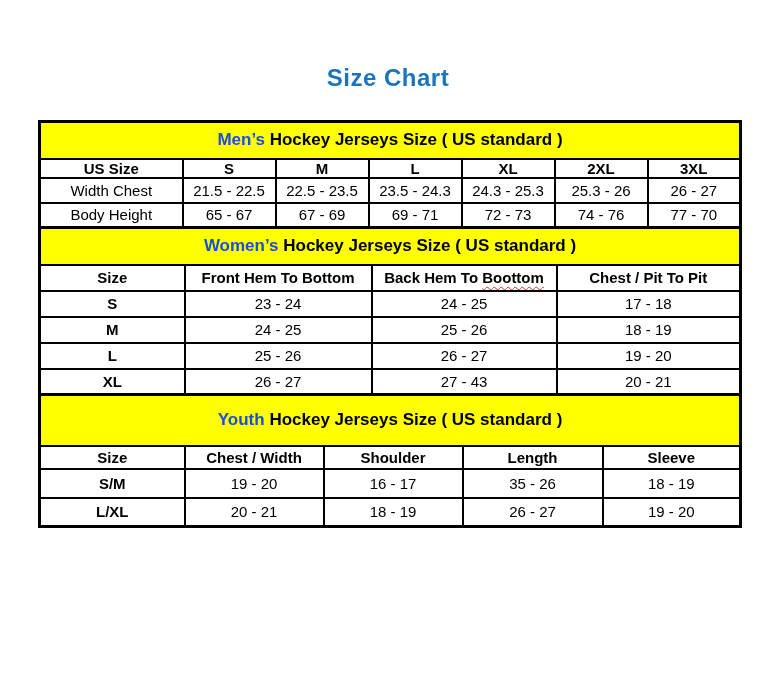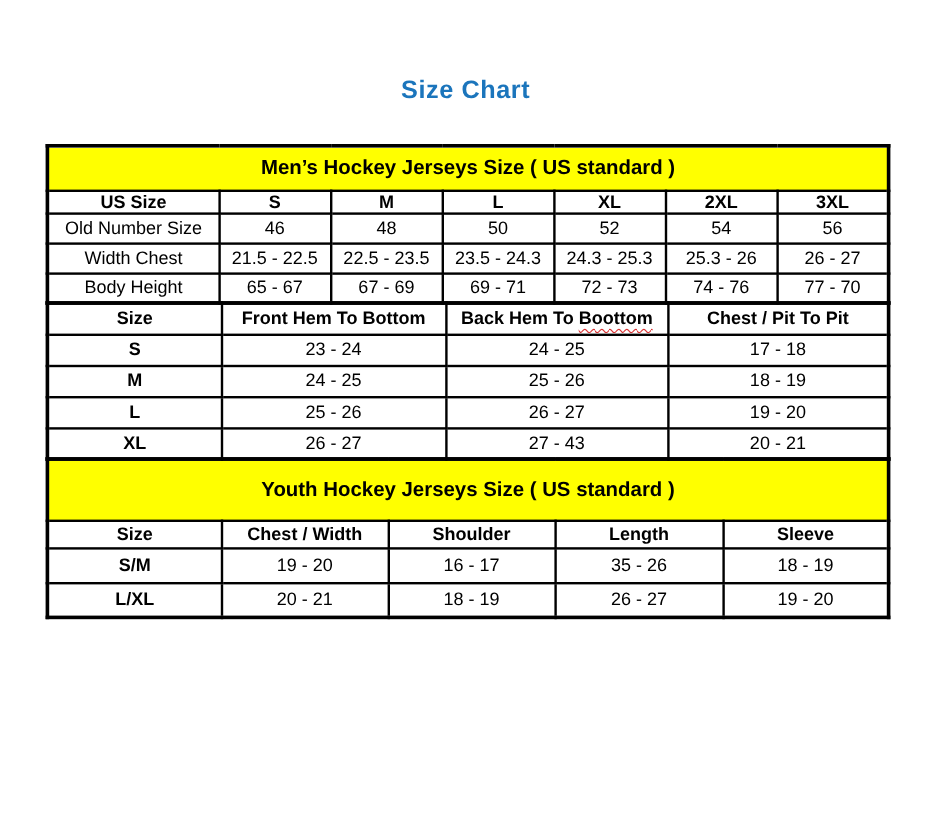--- a/index.html
+++ b/index.html
@@ -9,21 +9,21 @@
     background: #ffffff;
     font-family: "Liberation Sans", sans-serif;
     position: relative;
   }
   .page-title {
     position: absolute;
     top: 64px; left: 0;
     width: 776px;
     margin: 0;
     text-align: center;
-    font-size: 21px;
+    font-size: 24px;
     font-weight: bold;
     color: #1b75bc;
     letter-spacing: 0.5px;
   }
   .chart-wrap {
     position: absolute;
     left: 38px; top: 120px;
     width: 702px;
   }
   table.sec {
@@ -43,21 +43,21 @@
     padding: 0 2px;
     overflow: hidden;
     white-space: nowrap;
     font-size: 15px;
   }
   tr.band td {
     background: #ffff00;
     font-weight: bold;
     font-size: 17px;
   }
-  .hl { color: #000000; }
+  .hl { color: #1d4ed8; }
   th { font-weight: bold; }
   .mens  tr.band td { height: 37px; }
   .mens  th { height: 14px; }
   .mens  td { height: 25px; }
   .womens tr.band td { height: 37px; }
   .womens th { height: 26px; }
   .womens td { height: 26px; }
   .youth tr.band td { height: 51px; }
   .youth th { height: 23px; }
   .youth td { height: 29px; }
@@ -94,29 +94,20 @@
       <tr>
         <th>US Size</th>
         <th>S</th>
         <th>M</th>
         <th>L</th>
         <th>XL</th>
         <th>2XL</th>
         <th>3XL</th>
       </tr>
       <tr>
-        <td class="rowlabel">Old Number Size</td>
-        <td>46</td>
-        <td>48</td>
-        <td>50</td>
-        <td>52</td>
-        <td>54</td>
-        <td>56</td>
-      </tr>
-      <tr>
         <td class="rowlabel">Width Chest</td>
         <td>21.5 - 22.5</td>
         <td>22.5 - 23.5</td>
         <td>23.5 - 24.3</td>
         <td>24.3 - 25.3</td>
         <td>25.3 - 26</td>
         <td>26 - 27</td>
       </tr>
       <tr>
         <td class="rowlabel">Body Height</td>
@@ -131,20 +122,23 @@
   </table>
 
   <table class="sec womens stack">
     <colgroup>
       <col style="width:145px">
         <col style="width:187px">
         <col style="width:185px">
         <col style="width:184px">
     </colgroup>
     <tbody>
+      <tr class="band">
+        <td colspan="4"><span class="hl">Women’s</span><span> Hockey Jerseys Size ( US standard )</span></td>
+      </tr>
       <tr>
         <th>Size</th>
         <th>Front Hem To Bottom</th>
         <th><span>Back Hem To </span><span class="misspell">Boottom</span></th>
         <th>Chest / Pit To Pit</th>
       </tr>
       <tr>
         <td class="rowlabel">S</td>
         <td>23 - 24</td>
         <td>24 - 25</td>

